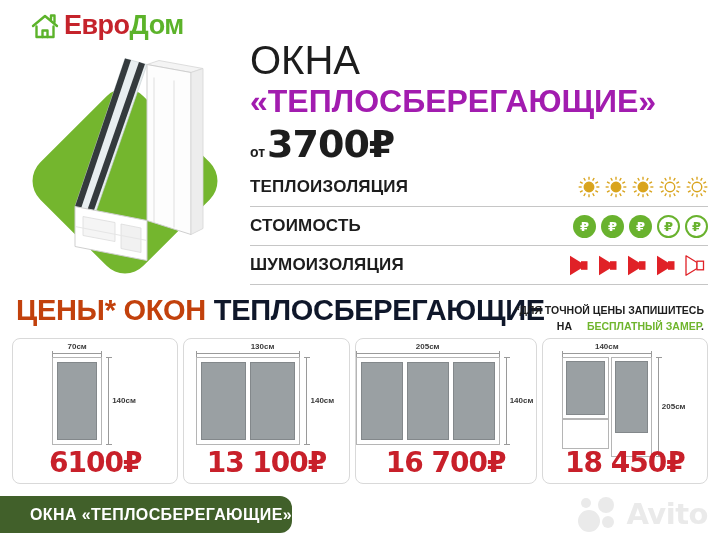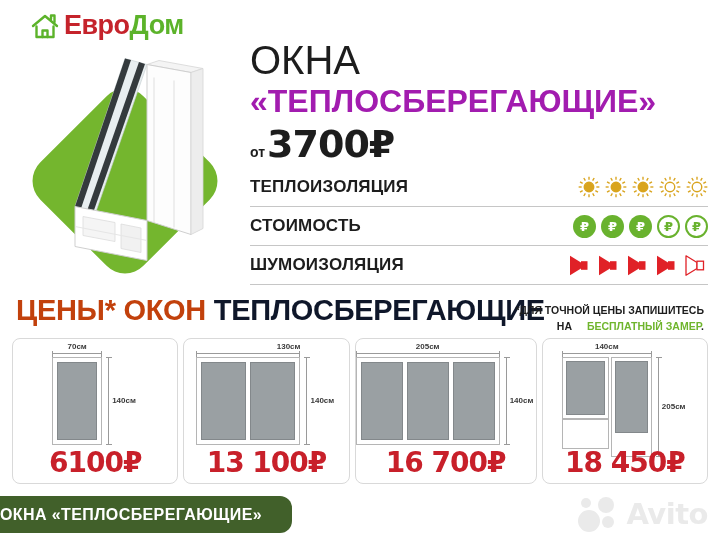--- a/index.html
+++ b/index.html
@@ -62,21 +62,21 @@
   .hline::before{top:0;}.hline::after{bottom:0;}
   .wframe{position:absolute;background:#fff;border:1px solid #b5b5b5;display:flex;gap:4px;
           padding:4px;box-sizing:border-box;}
   .sash{flex:1;background:#9aa0a3;border:1px solid #83888b;}
   .bal{position:absolute;}
   .bal .part{position:absolute;background:#fff;border:1px solid #b5b5b5;box-sizing:border-box;}
   .bal .pane{position:absolute;background:#9aa0a3;border:1px solid #83888b;box-sizing:border-box;}
 
   
   .banner{position:absolute;left:0;top:496px;width:292px;height:37px;background:#41602a;
-          border-radius:0 12px 12px 0;display:flex;align-items:center;justify-content:flex-start;}
+          border-radius:0 12px 12px 0;display:flex;align-items:center;justify-content:flex-end;}
   .banner span{color:#fff;font-size:16px;font-weight:bold;letter-spacing:0.4px;}
 
   
   .avito{position:absolute;right:12px;bottom:6px;display:flex;align-items:center;gap:5px;opacity:0.95;}
   .avito-text{font-size:29px;font-weight:bold;color:#e9e9e9;font-family:"DejaVu Sans",sans-serif;letter-spacing:-0.5px;}
 </style>
 </head>
 <body>
 
 <div class="canvas">
@@ -264,21 +264,21 @@
             <div class="wframe" style="left: 0px; top: 14px; width: 50px; height: 88px;">
               <div class="sash"></div>
             </div>
           </div>
         </div>
       <div class="price">6100₽</div>
     </div>
     <div class="card">
       <div class="diagram">
           <div class="dg" style="width: 140px; height: 104px;">
-            <div class="dlab" style="top: -1px; left: 0px; width: 104px; text-align: right;">130см</div>
+            <div class="dlab" style="top: -1px; left: 14px; width: 104px; text-align: center;">130см</div>
             <div class="wline" style="top: 10px; left: 0px; width: 104px;"></div>
             <div class="hline" style="left: 110px; top: 14px; height: 88px;"></div>
             <div class="dlab" style="left: 114px; top: 53px;">140см</div>
             <div class="wframe" style="left: 0px; top: 14px; width: 104px; height: 88px;">
               <div class="sash"></div>
               <div class="sash"></div>
             </div>
           </div>
         </div>
       <div class="price">13 100₽</div>

